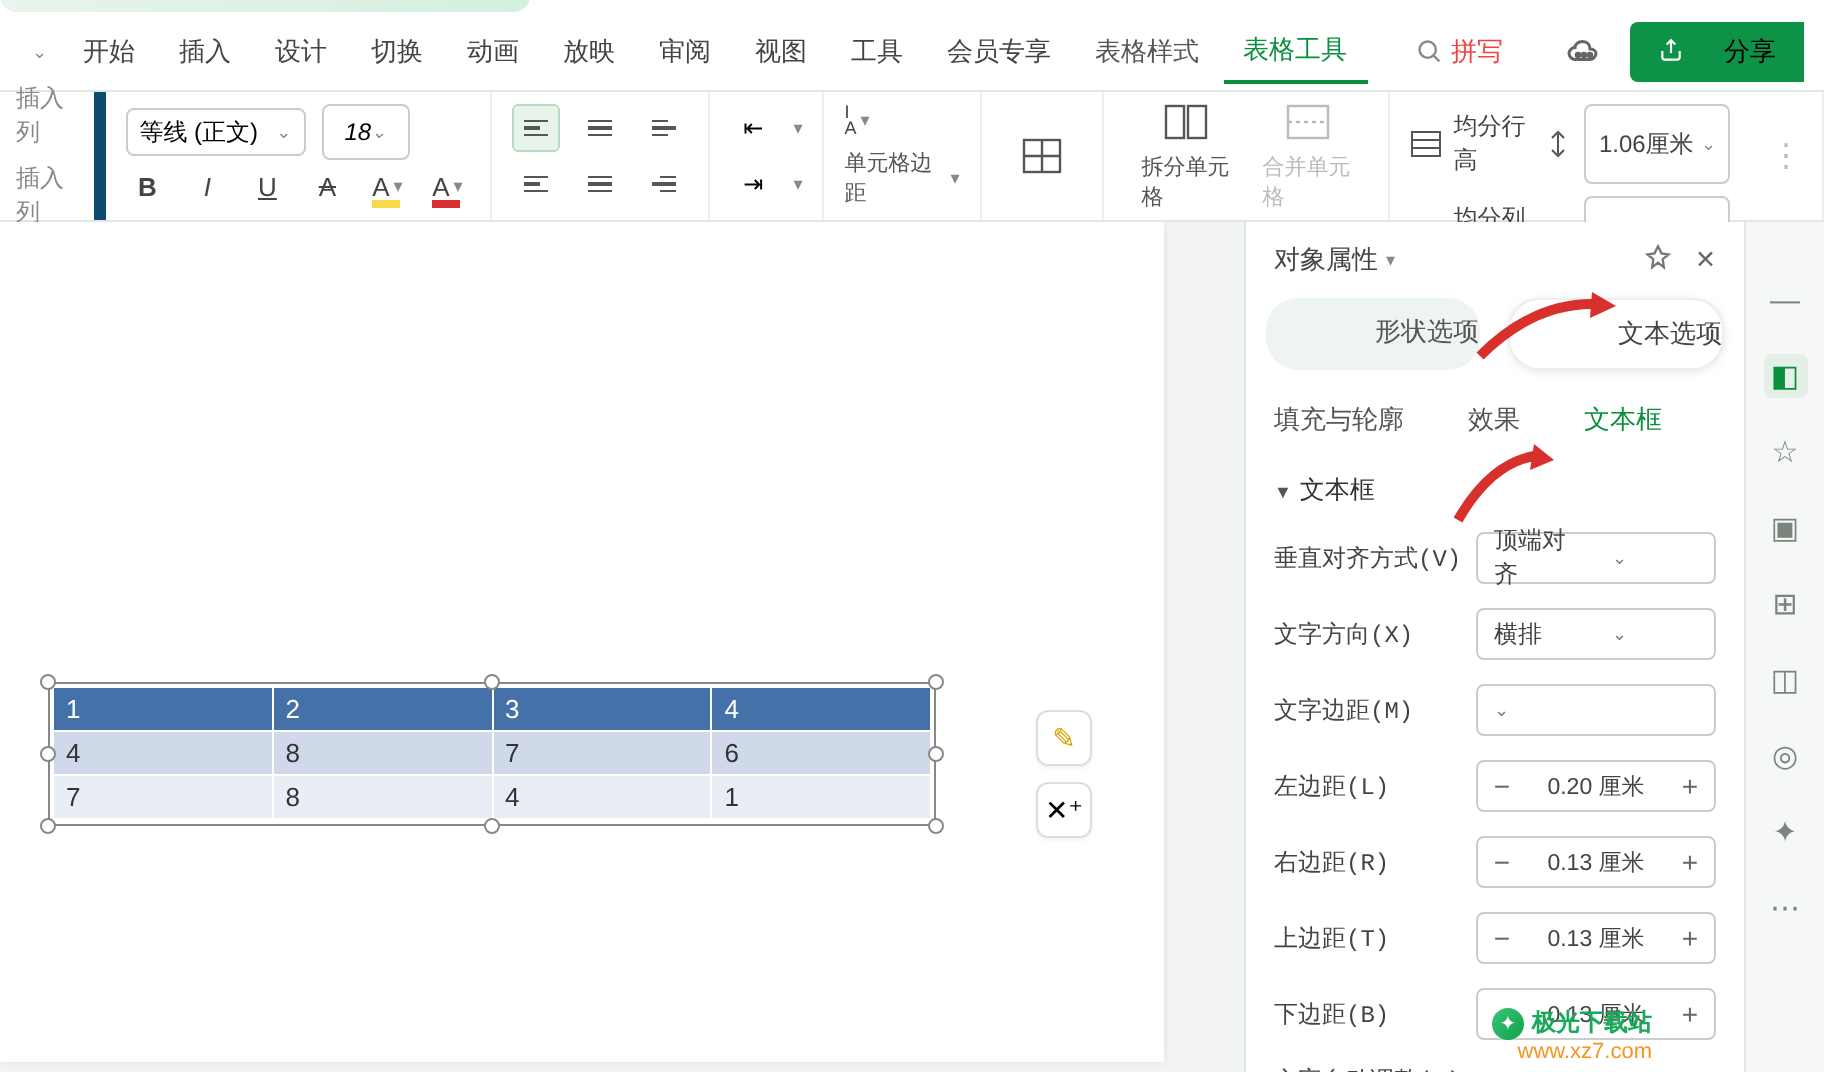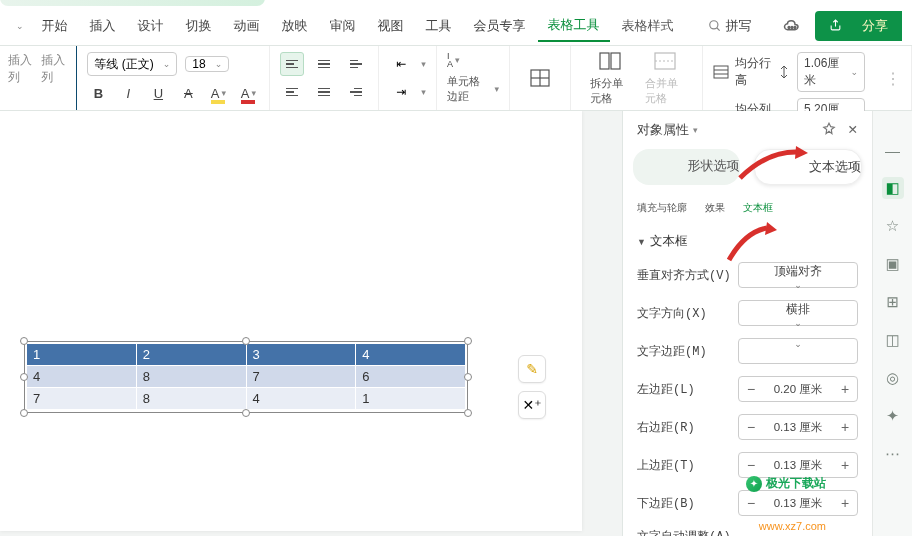--- a/index.html
+++ b/index.html
@@ -8,32 +8,32 @@
 
 .topbar { height: 6px; background: #fff; position: relative; }
 .top-tab { position: absolute; top: -2px; left: 0; width: 265px; height: 8px; background: linear-gradient(90deg,#e8f4ec,#d4f0de); border-radius: 0 0 8px 8px; }
 
 
 .menubar { display: flex; align-items: center; height: 40px; background: #fff; padding: 0 10px; gap: 2px; border-bottom: 1px solid #e0e6e3; }
 .menu-ctl { font-size: 13px; color: #555; padding: 4px 6px; cursor: pointer; display: flex; align-items: center; gap: 2px; }
 .menu-item { font-size: 13px; color: #444; padding: 6px 10px; cursor: pointer; }
 .menu-item.active { color: #0a8f3c; border-bottom: 2px solid #0a8f3c; }
 .menu-item.sub { color: #555; }
-.search-box { display: flex; align-items: center; gap: 4px; color: #404040; font-size: 13px; padding: 4px 10px; }
+.search-box { display: flex; align-items: center; gap: 4px; color: #ef4444; font-size: 13px; padding: 4px 10px; }
 .menu-right { margin-left: auto; display: flex; align-items: center; gap: 10px; }
 .cloud-icon { width: 26px; height: 26px; border-radius: 6px; display: flex; align-items: center; justify-content: center; color: #666; }
-.share-btn { background: #0d9248; color: #fef9c3; padding: 6px 14px; border-radius: 4px 0 0 4px; font-size: 13px; display: flex; align-items: center; gap: 20px; }
+.share-btn { background: #0d9248; color: #000000; padding: 6px 14px; border-radius: 4px 0 0 4px; font-size: 13px; display: flex; align-items: center; gap: 20px; }
 
 
 .ribbon { display: flex; align-items: flex-start; height: 65px; background: #fff; border-bottom: 1px solid #e0e6e3; }
-.ribbon-left { display: flex; flex-direction: row; justify-content: center; padding: 6px 8px; gap: 6px; font-size: 12px; color: #888; border-right: 1px solid #0c4a6e; height: 100%; }
+.ribbon-left { display: flex; flex-direction: column; justify-content: center; padding: 6px 8px; gap: 6px; font-size: 12px; color: #888; border-right: 6px solid #0c4a6e; height: 100%; }
 .ribbon-group { display: flex; flex-direction: column; padding: 6px 10px; border-right: 1px solid #eee; height: 100%; justify-content: space-between; }
 .ribbon-row { display: flex; align-items: center; gap: 8px; }
 .font-select { display: flex; align-items: center; justify-content: space-between; border: 1px solid #ccc; border-radius: 4px; height: 24px; width: 90px; font-size: 12px; padding: 0 6px; background: #fff; }
-.size-select { display: flex; align-items: center; justify-content: space-between; border: 1px solid #ccc; border-radius: 4px; height: 16px; width: 44px; font-size: 12px; padding: 0 6px; background: #fff; }
+.size-select { display: flex; align-items: center; justify-content: center; border: 1px solid #ccc; border-radius: 4px; height: 28px; width: 44px; font-size: 12px; padding: 0 6px; background: #fff; font-style: italic; }
 .fmt-btn { width: 22px; height: 22px; display: flex; align-items: center; justify-content: center; font-size: 13px; color: #444; border-radius: 3px; }
 .fmt-btn.bold { font-weight: bold; }
 .fmt-btn.italic { font-style: italic; }
 .fmt-btn.underline { text-decoration: underline; }
 .fmt-btn.strike { text-decoration: line-through; }
 .color-btn { display: flex; align-items: center; gap: 2px; }
 .color-swatch { width: 14px; height: 4px; }
 .align-btn { width: 24px; height: 24px; border: 1px solid transparent; border-radius: 3px; display: flex; align-items: center; justify-content: center; }
 .align-btn.active { background: #e6f4eb; border-color: #b6dcc4; }
 .align-icon { display: flex; flex-direction: column; gap: 2px; }
@@ -69,42 +69,42 @@
 
 
 .right-panel { width: 250px; background: #fff; border-left: 1px solid #e0e6e3; display: flex; flex-direction: column; font-size: 12.5px; color: #444; }
 .panel-hdr { display: flex; align-items: center; justify-content: space-between; padding: 10px 14px; }
 .panel-title { font-size: 13px; display: flex; align-items: center; gap: 4px; }
 .panel-ctl { display: flex; gap: 12px; color: #666; }
 .tab-bar { display: flex; padding: 0 10px 10px 10px; gap: 14px; }
 .big-tab { flex: 1; text-align: right; padding: 8px 0; border-radius: 16px; font-size: 13px; }
 .big-tab.active { background: #fff; box-shadow: 0 1px 4px rgba(0,0,0,0.1); border: 1px solid #eee; }
 .big-tab.inactive { background: #eef4f0; color: #555; }
-.sub-tabs { display: flex; gap: 18px; padding: 6px 14px; font-size: 10px; color: #555; }
+.sub-tabs { display: flex; gap: 32px; padding: 6px 14px; font-size: 13px; color: #555; }
 .sub-tab.active { color: #0a8f3c; }
 .section-hdr { padding: 12px 14px 6px 14px; font-size: 12.5px; display: flex; align-items: center; gap: 4px; color: #333; }
 .tri { font-size: 9px; color: #555; }
 .prop-row { display: flex; align-items: center; justify-content: space-between; padding: 6px 14px; }
 .prop-label { font-size: 12px; color: #444; font-family: Liberation Mono, monospace; }
-.prop-input { display: flex; align-items: center; border: 1px solid #ccc; border-radius: 4px; height: 26px; width: 120px; font-size: 12px; background: #fff; flex-direction: column; }
+.prop-input { display: flex; align-items: center; border: 1px solid #ccc; border-radius: 4px; height: 26px; width: 120px; font-size: 12px; background: #fff; }
 .prop-input span { flex: 1; padding: 0 8px; }
 .prop-chev { padding: 0 6px; font-size: 9px; color: #777; }
 .spin-input { display: flex; align-items: center; border: 1px solid #ccc; border-radius: 4px; height: 26px; width: 120px; background: #fff; }
 .spin-btn { width: 24px; text-align: center; font-size: 14px; color: #666; }
 .spin-val { flex: 1; text-align: center; font-size: 11.5px; }
 
 
 .side-iconbar { width: 40px; background: #f6f8f7; border-left: 1px solid #e5e8e6; display: flex; flex-direction: column; align-items: center; padding-top: 28px; gap: 16px; }
 .side-icon { width: 22px; height: 22px; display: flex; align-items: center; justify-content: center; color: #7a857e; font-size: 15px; border-radius: 4px; }
 .side-icon.hl { background: #e3efe7; color: #0a8f3c; }
 
 
 .wm { position: absolute; right: 86px; bottom: 4px; display: flex; align-items: center; gap: 4px; font-size: 12px; }
 .wm-txt { color: #1aa85a; font-weight: 600; }
-.wm-link { color: #f7931e; font-size: 11px; margin-top: 28px; }
+.wm-link { color: #f7931e; font-size: 11px; }
 .wm-logo { width: 16px; height: 16px; border-radius: 50%; background: linear-gradient(135deg,#38c673,#0fa14e); display: flex; align-items: center; justify-content: center; color: #fff; font-size: 10px; }
 
 
 .red-arrow1 { position: absolute; right: 104px; top: 144px; width: 72px; height: 38px; }
 .red-arrow2 { position: absolute; right: 135px; top: 222px; width: 52px; height: 40px; }
 </style>
 </head>
 <body>
 
 <div class="topbar">
@@ -118,22 +118,22 @@
   <div class="menu-item">开始</div>
   <div class="menu-item">插入</div>
   <div class="menu-item">设计</div>
   <div class="menu-item">切换</div>
   <div class="menu-item">动画</div>
   <div class="menu-item">放映</div>
   <div class="menu-item">审阅</div>
   <div class="menu-item">视图</div>
   <div class="menu-item">工具</div>
   <div class="menu-item">会员专享</div>
+  <div class="menu-item sub">表格样式</div>
   <div class="menu-item active">表格工具</div>
-  <div class="menu-item sub">表格样式</div>
   <div style="width:10px"></div>
   <div class="search-box">
     <svg width="14" height="14" viewBox="0 0 24 24" fill="none" stroke="#888" stroke-width="2">
         <circle cx="10" cy="10" r="7"></circle>
         <line x1="20" y1="20" x2="15" y2="15"></line>
       </svg>
     <span>拼写</span>
   </div>
   <div class="menu-right">
     <div class="cloud-icon">

